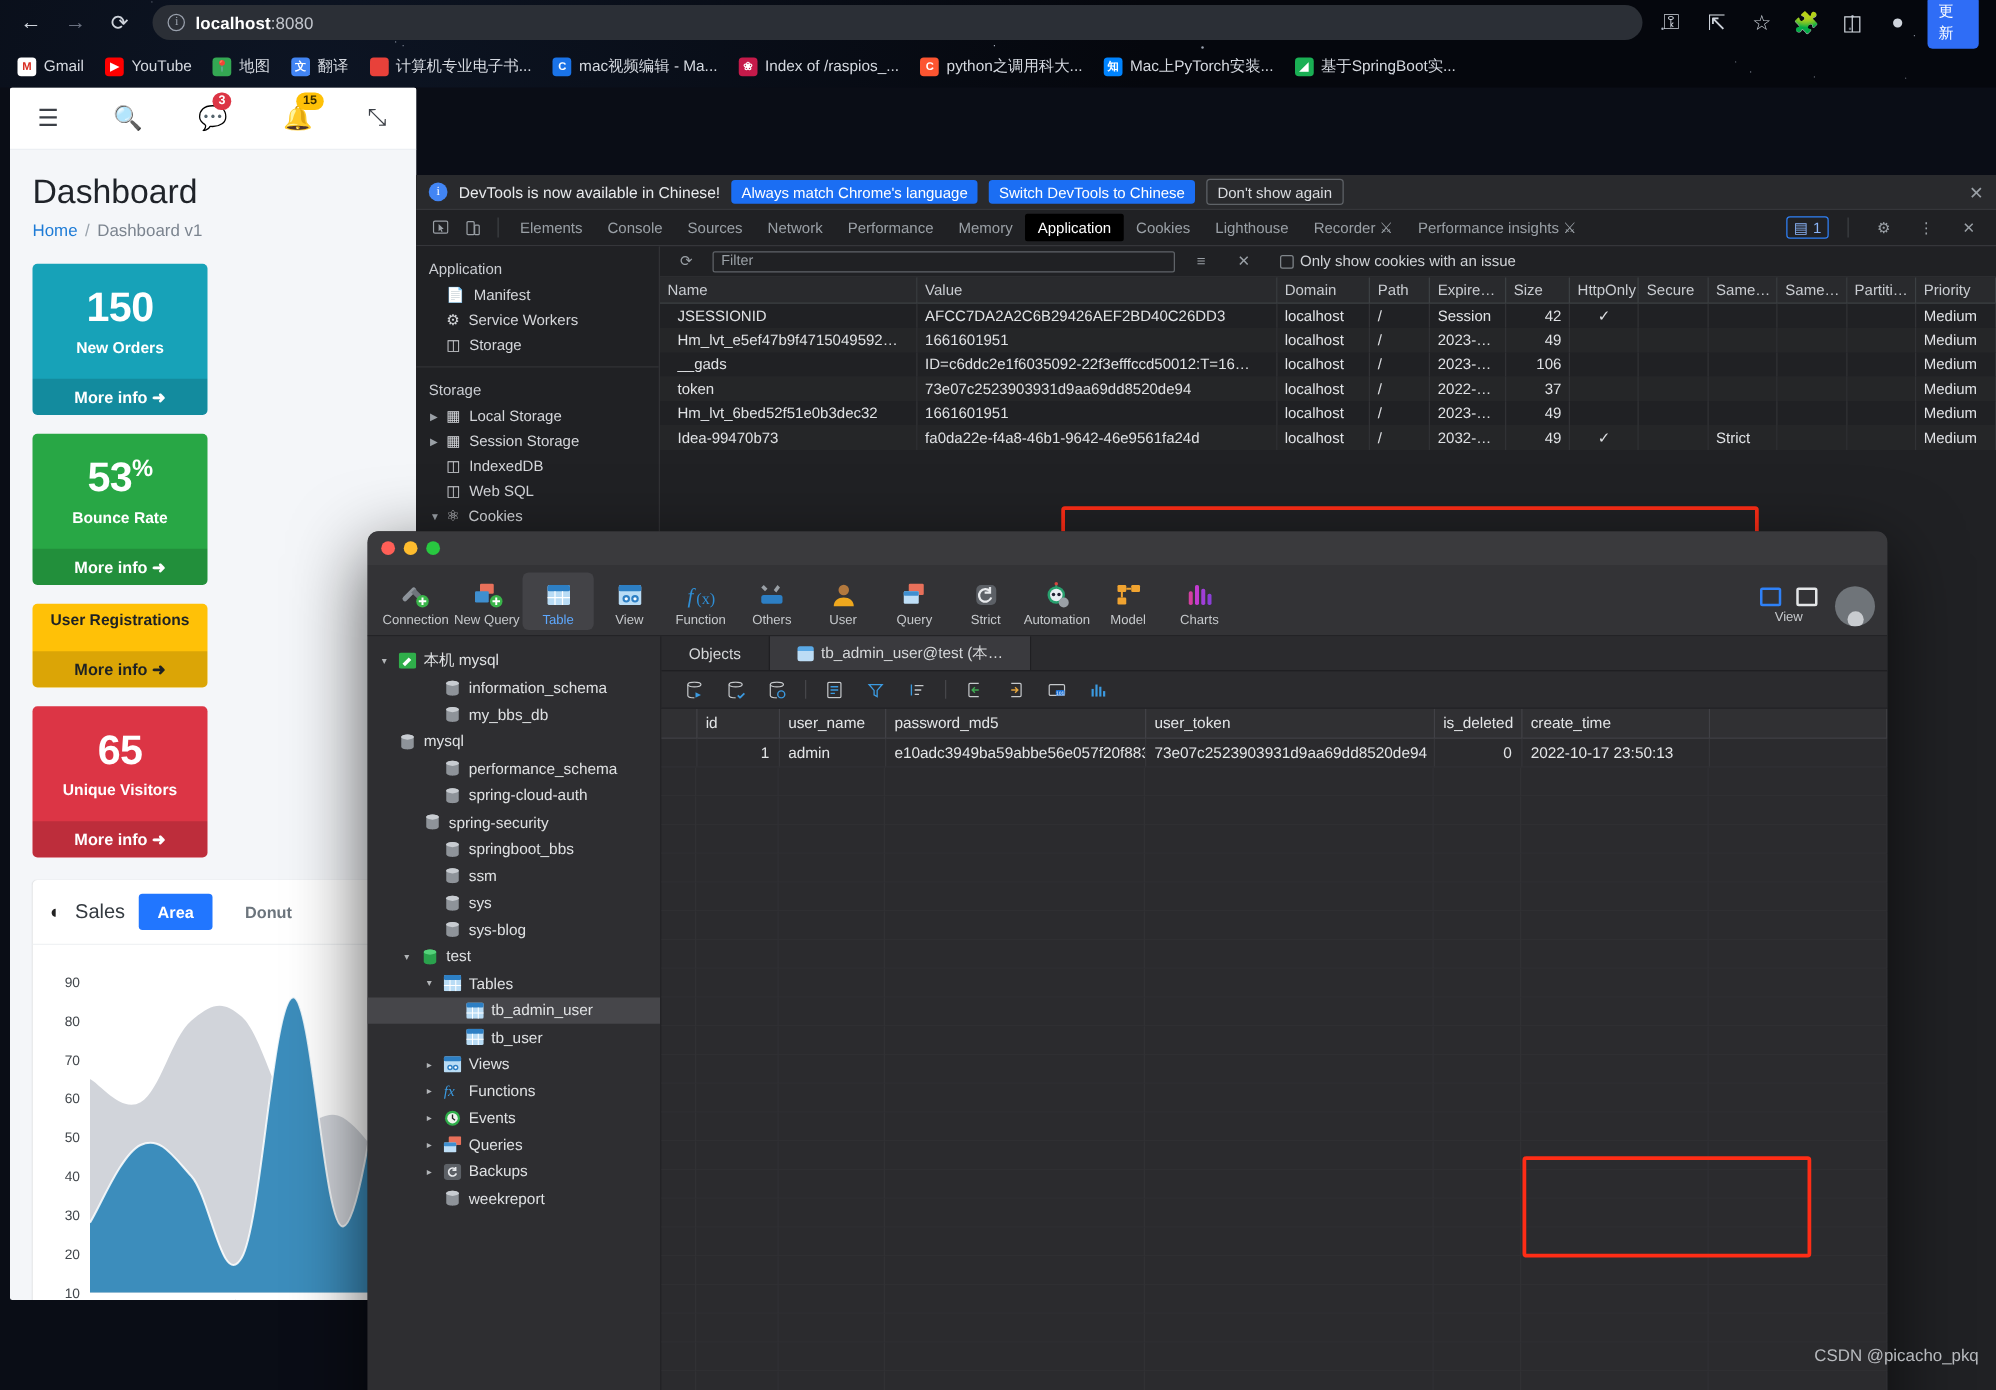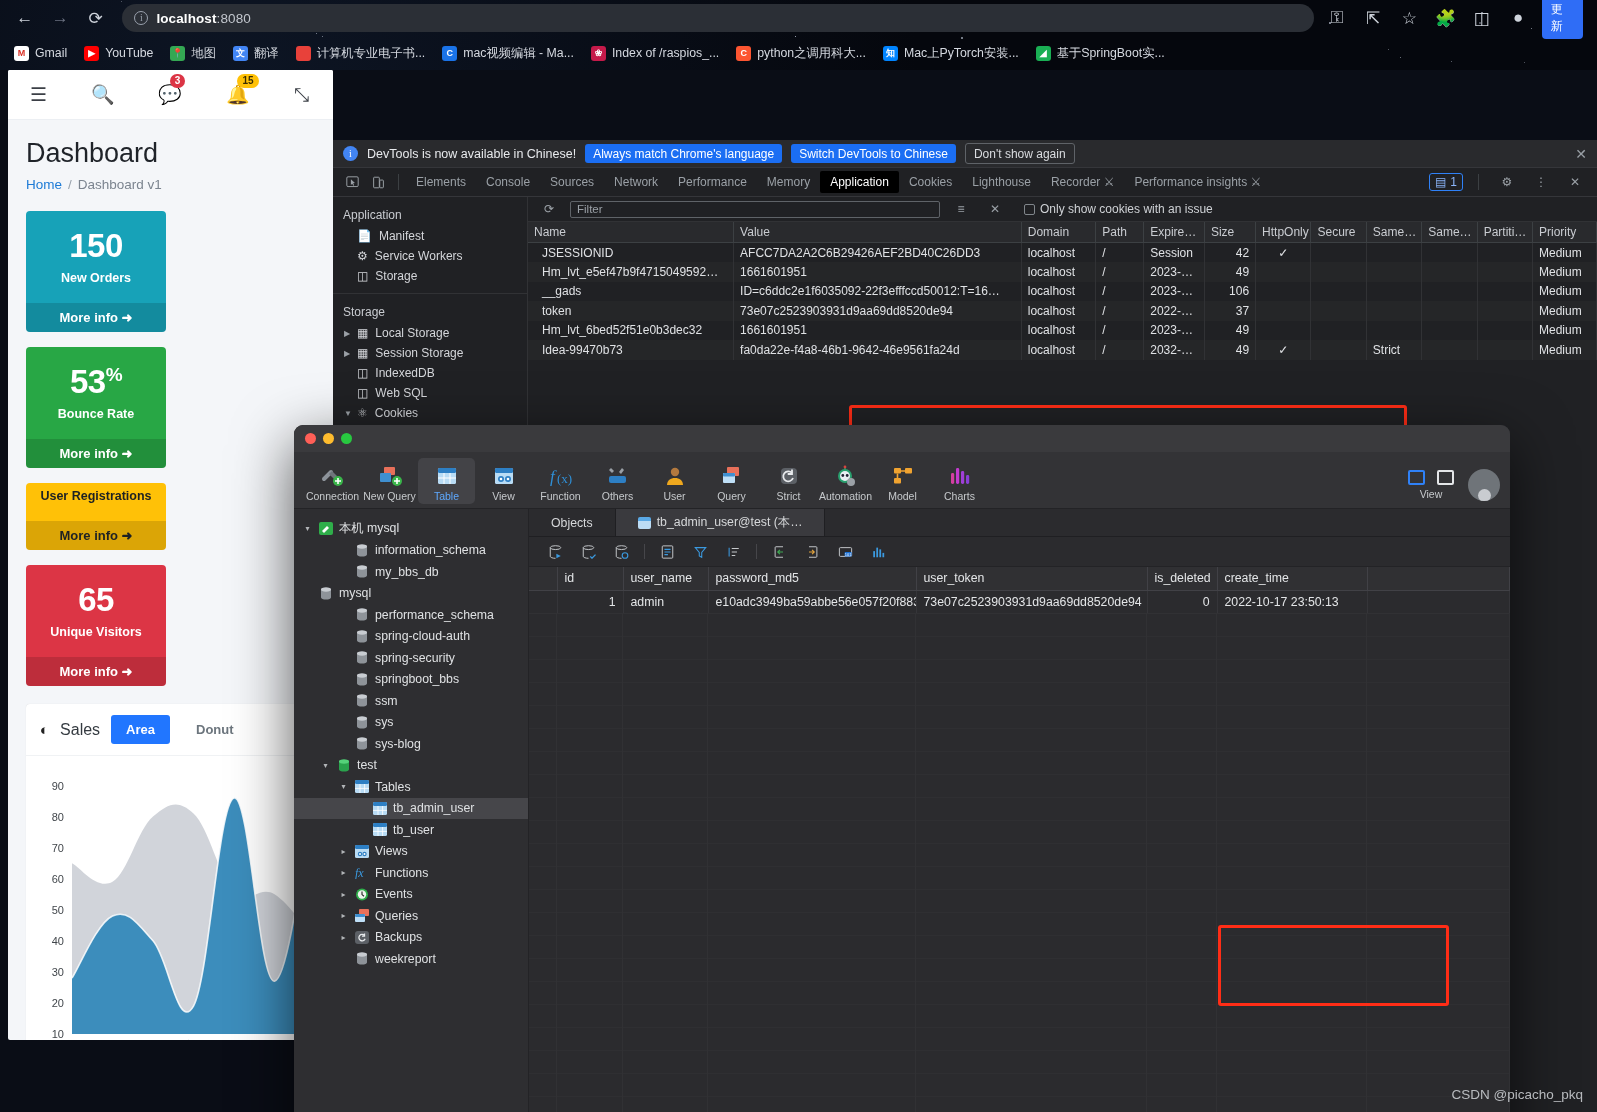--- a/index.html
+++ b/index.html
@@ -155,21 +155,21 @@
   .gtable td { padding:3px 7px; border-right:1px solid #353539; border-bottom:1px solid #313134;
                height:23px; white-space:nowrap; overflow:hidden; color:#e3e5e7;}
   .gtable td.num { text-align:right; }
   .grid .emptyrows { }
   .grid .emptyrow { display:flex; height:23px; border-bottom:1px solid #2f2f32;}
   .grid .emptycell { border-right:1px solid #313134; height:23px;}
 
   .hilite-col { position:absolute; left:924px; top:500px; width:231px; height:81px;
                 border:3px solid #ff2d16; border-radius:3px; pointer-events:none; }
 
-  .watermark { position:absolute; right:14px; bottom:10px; font-size:13.5px; color:#c4c7cb; opacity:.92;}
+  .watermark { position:absolute; right:14px; bottom:20px; font-size:13.5px; color:#c4c7cb; opacity:.92;}
 </style>
 </head>
 <body>
 
 <div id="root">
   <div class="stars" id="stars">
       <i class="" style="left:0px;top:1023px;opacity:0.45"></i>
       <i class="" style="left:1164px;top:592px;opacity:0.83"></i>
       <i class="" style="left:1205px;top:603px;opacity:0.75"></i>
       <i class="" style="left:1304px;top:269px;opacity:0.80"></i>
@@ -981,21 +981,21 @@
       <span class="arrow"></span>
       <span style="display:flex">
                   <svg width="14" height="13" viewBox="0 0 14 13">
                     <ellipse cx="7" cy="2.6" rx="5" ry="2.1" fill="#b9bdc2"></ellipse>
                     <path d="M2 2.6v7.8c0 1.2 2.2 2.1 5 2.1s5-.9 5-2.1V2.6z" fill="#8e9399"></path>
                     <ellipse cx="7" cy="2.6" rx="5" ry="2.1" fill="#c8ccd1"></ellipse>
                   </svg>
                 </span>
       <span>spring-cloud-auth</span>
     </div>
-              <div class="tr" style="padding-left:44px">
+              <div class="tr" style="padding-left:28px">
       <span class="arrow"></span>
       <span style="display:flex">
                   <svg width="14" height="13" viewBox="0 0 14 13">
                     <ellipse cx="7" cy="2.6" rx="5" ry="2.1" fill="#b9bdc2"></ellipse>
                     <path d="M2 2.6v7.8c0 1.2 2.2 2.1 5 2.1s5-.9 5-2.1V2.6z" fill="#8e9399"></path>
                     <ellipse cx="7" cy="2.6" rx="5" ry="2.1" fill="#c8ccd1"></ellipse>
                   </svg>
                 </span>
       <span>spring-security</span>
     </div>

